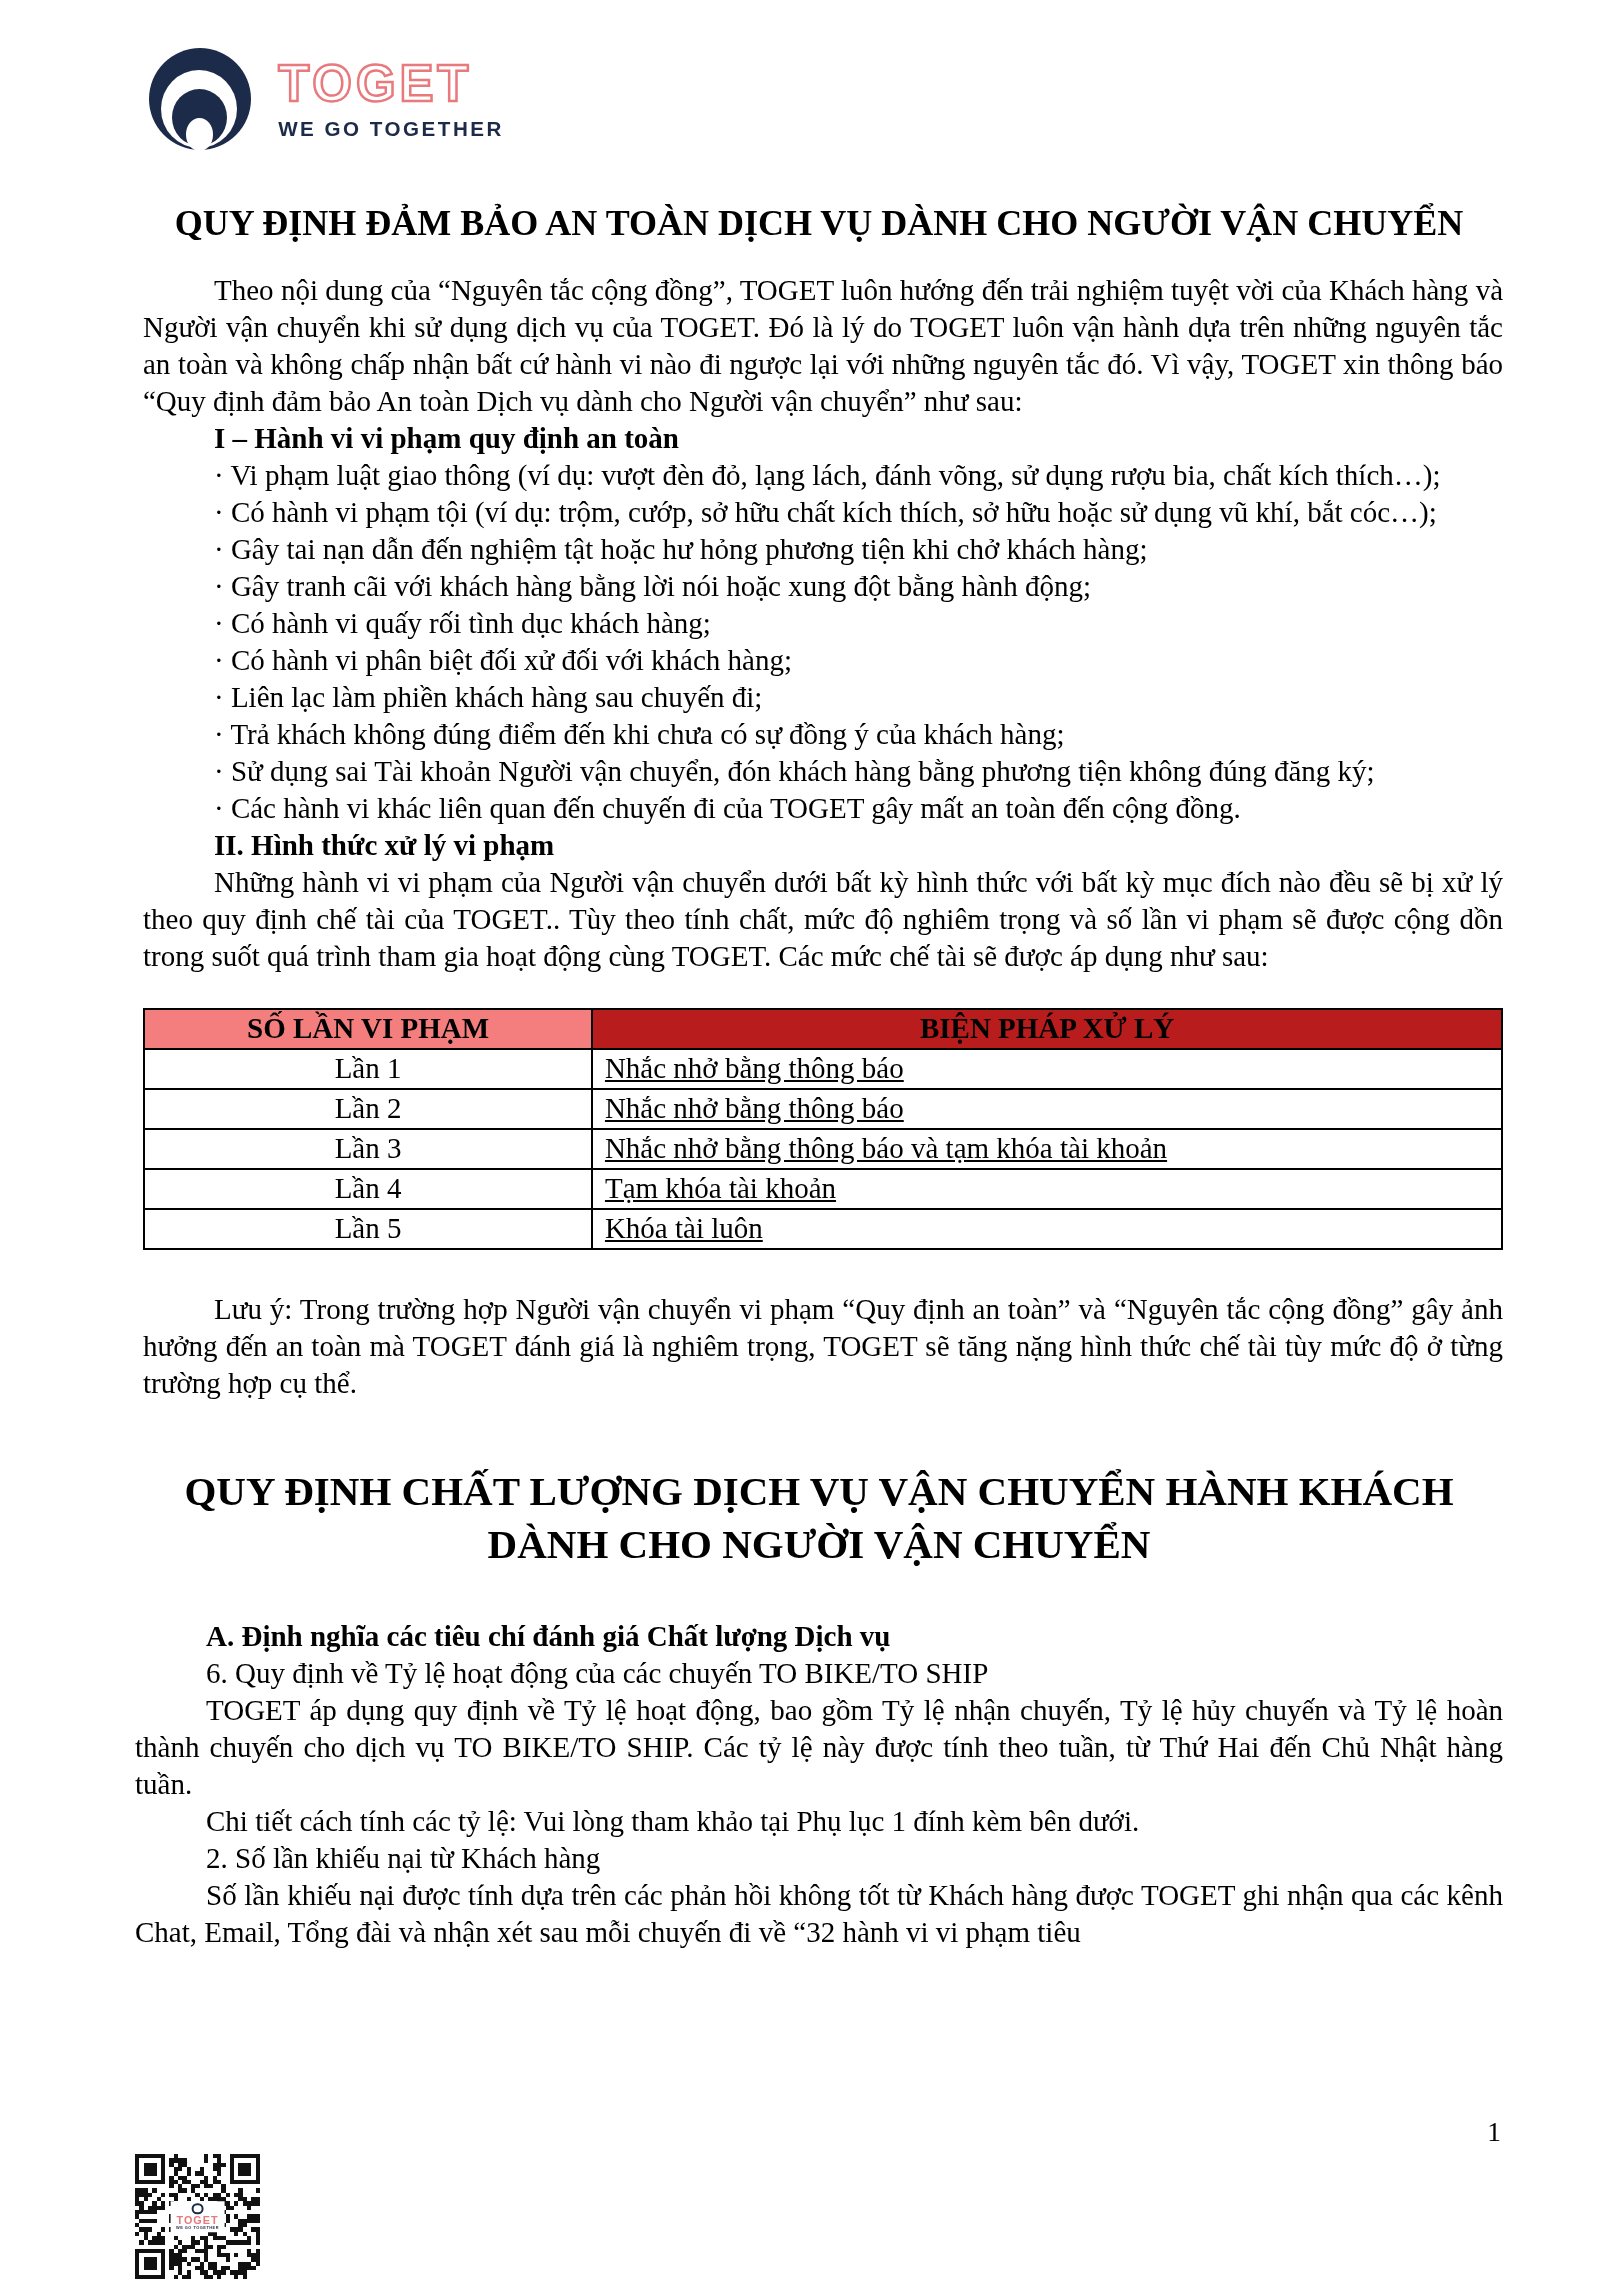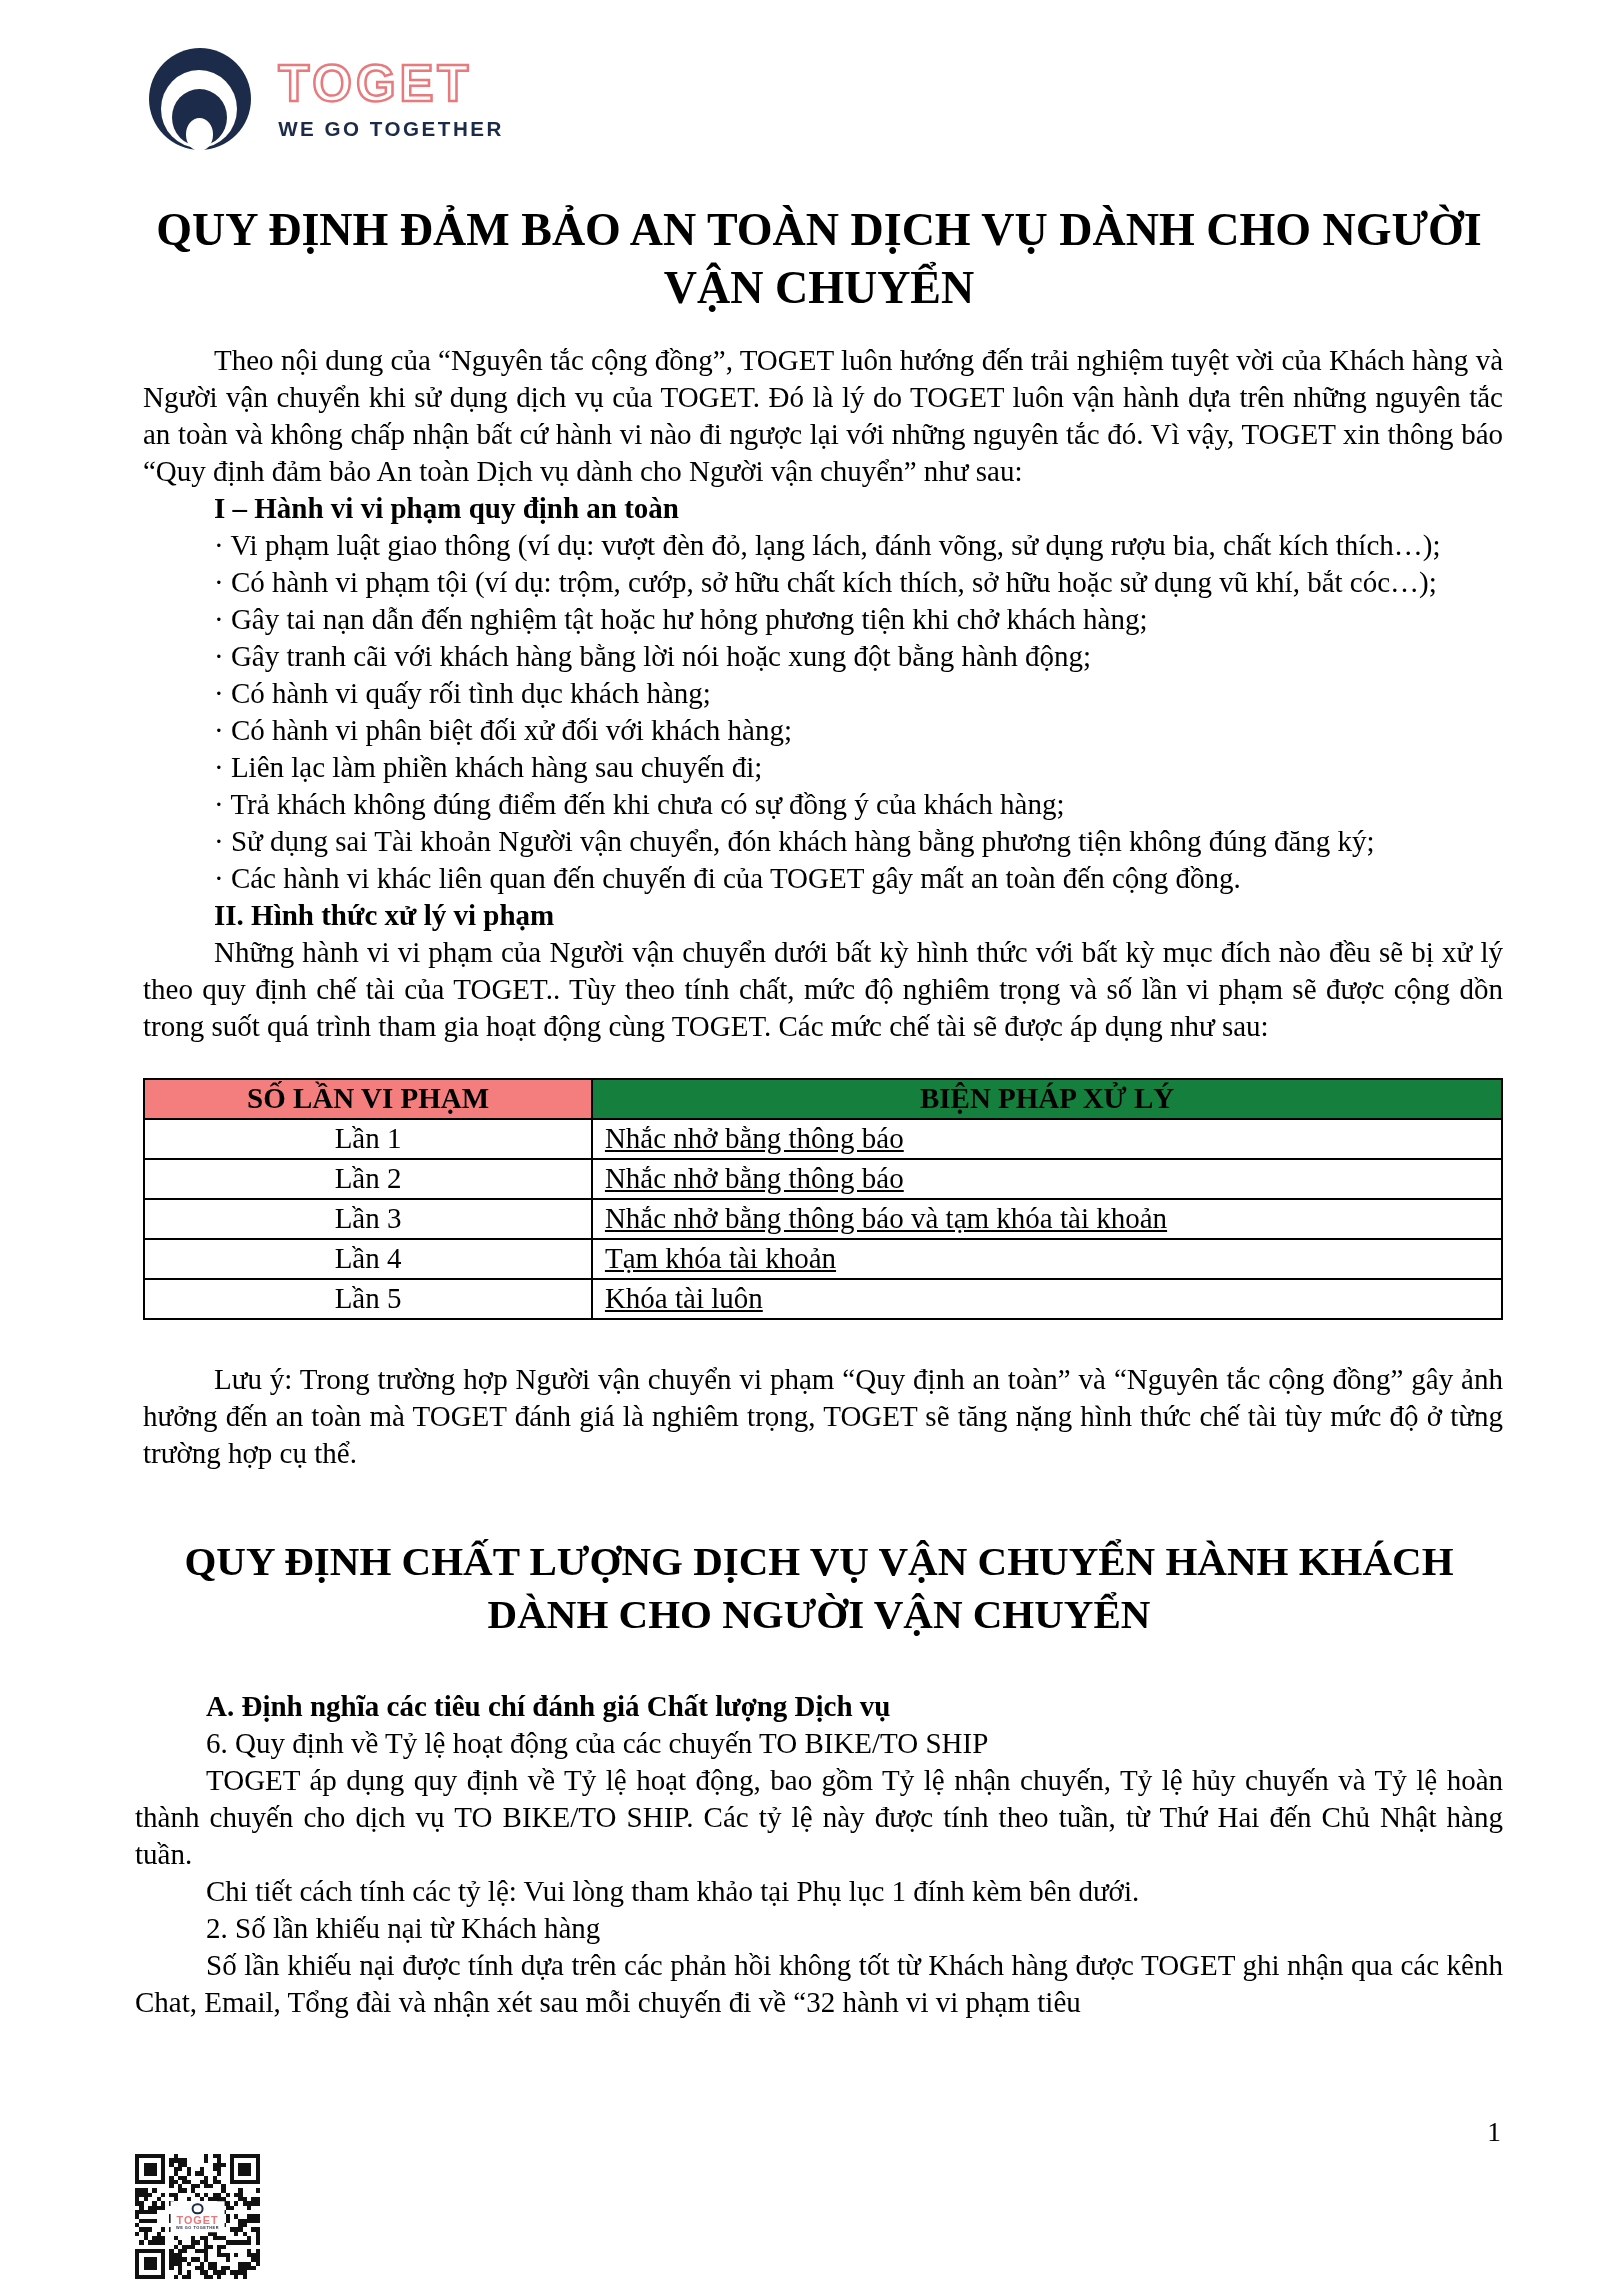--- a/index.html
+++ b/index.html
@@ -29,21 +29,21 @@
     line-height: 1;
   }
   .logo-tagline {
     font-family: "Liberation Sans", sans-serif;
     font-size: 20.6px; font-weight: 700; letter-spacing: 2.5px;
     color: var(--navy); margin-top: 8.8px;
   }
 
   
   .doc-title {
-    text-align: center; font-weight: 700; font-size: 46px;
+    text-align: center; font-weight: 700; font-size: 36px;
     margin-top: 41px; line-height: 1.25;
   }
   .body-text { margin-top: 25.5px; margin-left: 8px; }
   p.para {
     font-size: 29px; line-height: 37px;
     text-align: justify; text-indent: 71px;
   }
   p.heading { font-weight: 700; font-size: 29px; line-height: 37px; text-indent: 71px; }
 
   
@@ -119,21 +119,21 @@
     <p class="para">· Trả khách không đúng điểm đến khi chưa có sự đồng ý của khách hàng;</p>
     <p class="para">· Sử dụng sai Tài khoản Người vận chuyển, đón khách hàng bằng phương tiện không đúng đăng ký;</p>
     <p class="para">· Các hành vi khác liên quan đến chuyến đi của TOGET gây mất an toàn đến cộng đồng.</p>
     <p class="heading">II. Hình thức xử lý vi phạm</p>
     <p class="para">Những hành vi vi phạm của Người vận chuyển dưới bất kỳ hình thức với bất kỳ mục đích nào đều sẽ bị xử lý theo quy định chế tài của TOGET.. Tùy theo tính chất, mức độ nghiêm trọng và số lần vi phạm sẽ được cộng dồn trong suốt quá trình tham gia hoạt động cùng TOGET. Các mức chế tài sẽ được áp dụng như sau:</p>
 
     <table class="penalty">
       <thead>
         <tr>
           <th class="th-head" style="background: rgb(244, 126, 126);">SỐ LẦN VI PHẠM</th>
-          <th class="th-head" style="background: #15803d;">BIỆN PHÁP XỬ LÝ</th>
+          <th class="th-head" style="background: #b91c1c;">BIỆN PHÁP XỬ LÝ</th>
         </tr>
       </thead>
       <tbody>
         <tr>
           <td class="col-count">Lần 1</td>
           <td class="col-action">Nhắc nhở bằng thông báo</td>
         </tr>
         <tr>
           <td class="col-count">Lần 2</td>
           <td class="col-action">Nhắc nhở bằng thông báo</td>

